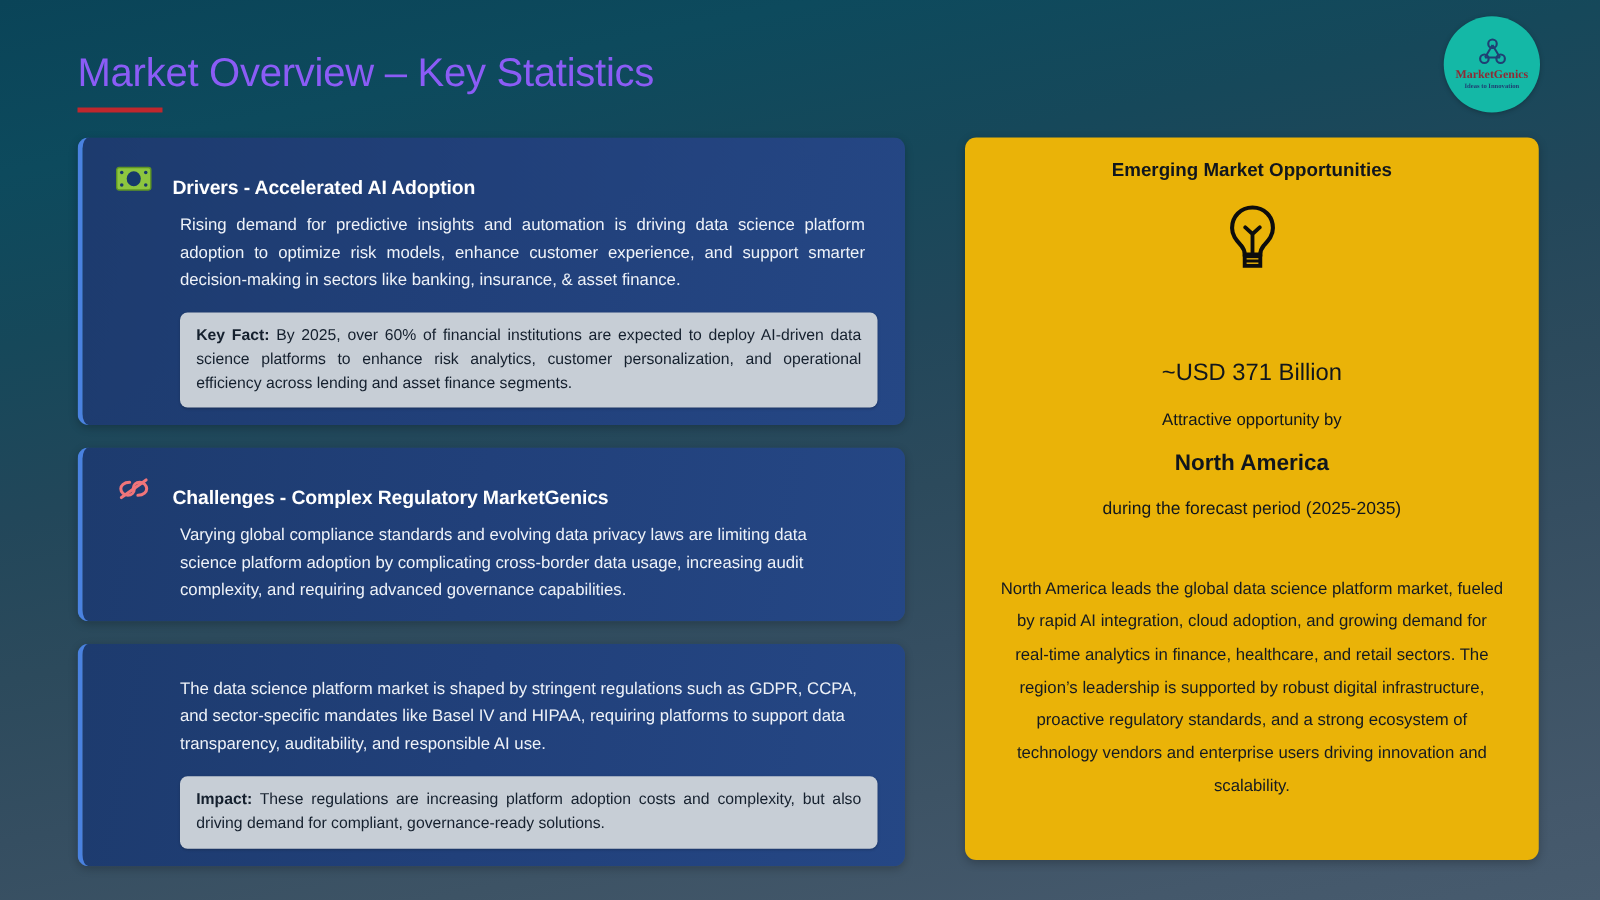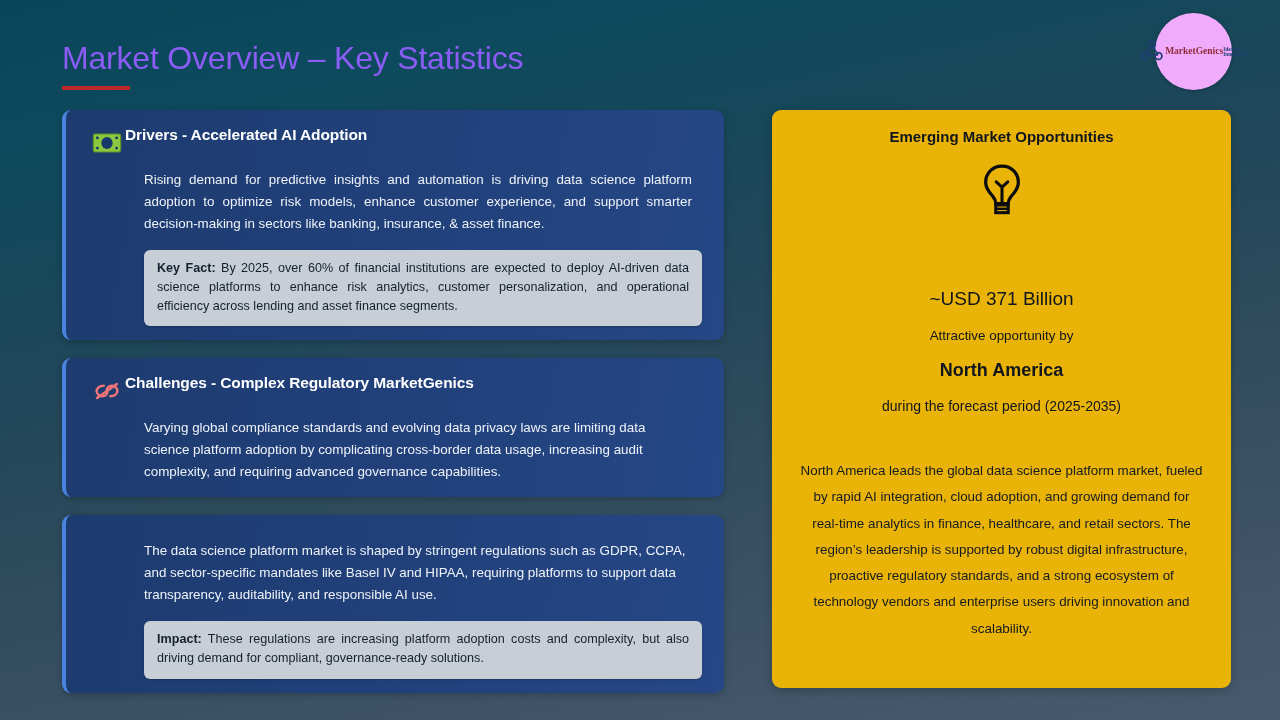--- a/index.html
+++ b/index.html
@@ -46,23 +46,23 @@
   }
 
   
   .logo-badge {
     position: absolute;
     left: 1155px;
     top: 13px;
     width: 77px;
     height: 77px;
     border-radius: 50%;
-    background: #f0abfc;
-    display: flex;
-    flex-direction: row;
+    background: #14b8a6;
+    display: flex;
+    flex-direction: column;
     align-items: center;
     justify-content: center;
     box-shadow: 0 1px 4px rgba(0,0,0,0.25);
   }
   .logo-mark { width: 26px; height: 24px; margin-bottom: 2px; }
   .logo-name {
     font-size: 9.5px;
     font-weight: bold;
     color: #8f2a34;
     font-family: "Liberation Serif", serif;
@@ -89,22 +89,22 @@
     position: relative;
     background: linear-gradient(100deg, #1d3b6e 0%, #21407a 48%, #254785 100%);
     border-radius: 9px;
     border-left: 4px solid #4a82e0;
     padding: 16px 0 14px 0;
     margin-bottom: 18px;
     box-shadow: 0 2px 7px rgba(0,0,0,0.22);
   }
   .card-head {
     display: flex;
-    align-items: flex-start;
-    gap: 1px;
+    align-items: flex-end;
+    gap: 14px;
     padding: 0 24px 0 24px;
   }
   .card-icon {
     width: 34px;
     height: 34px;
     flex: 0 0 34px;
     display: flex;
     align-items: center;
     justify-content: center;
   }

